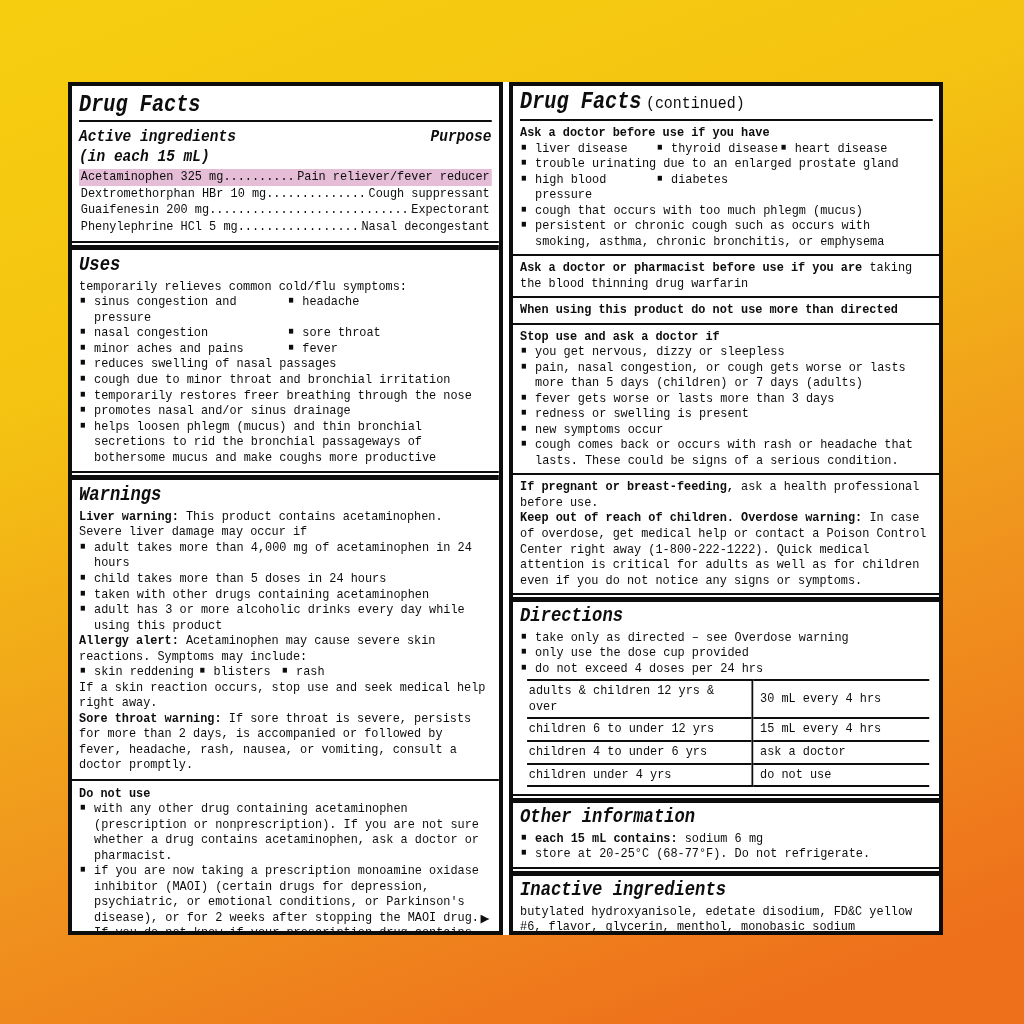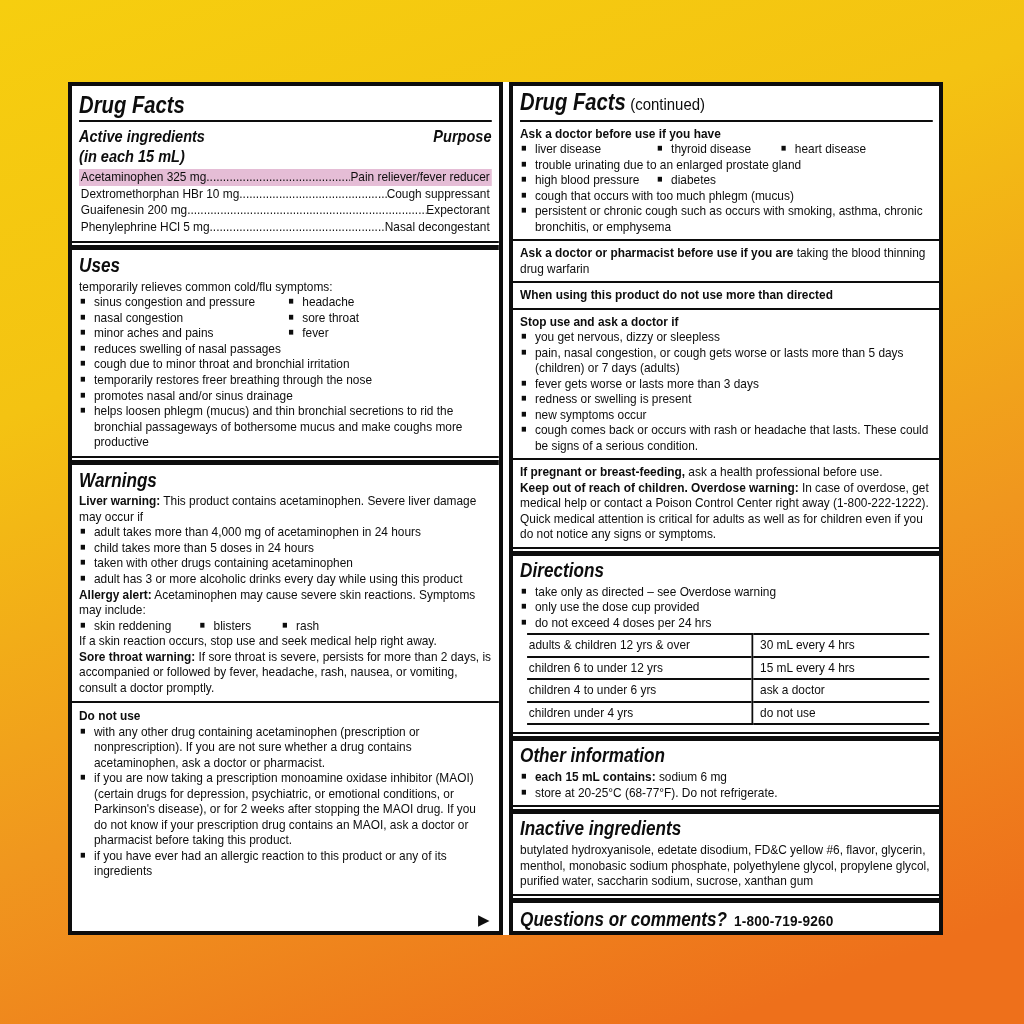--- a/index.html
+++ b/index.html
@@ -5,21 +5,21 @@
   html,body { margin:0; padding:0; }
   body {
     width:1024px; height:1024px; position:relative; overflow:hidden;
     background: linear-gradient(160deg, #F6CE0F 0%, #F4C312 30%, #F0971E 62%, #EE701B 92%);
     font-family: "Liberation Sans", sans-serif;
     color:#0d0d0d;
     font-size:13.5px; line-height:1.15;
     -webkit-font-smoothing:antialiased;
   }
   .label { position:absolute; left:68px; top:82px; width:875px; height:853px;
-    background:#fff; display:flex; gap:6px; }
+    background:#fff; display:flex; gap:6px;font-family:Liberation Mono, monospace; }
   .panel { flex:1 1 0; border:4px solid #0d0d0d; background:#fff; position:relative; overflow:hidden; }
   .condense { width:113.64%; transform:scaleX(0.88); transform-origin:0 0; }
   .sec { padding:5px 8px 6px; }
   .panel-right .sec { padding:4px 8px 5px; }
   .sec-title { padding:7px 8px 3px; }
   .h1 { font-style:italic; font-weight:bold; font-size:23px; line-height:1.05; }
   .cont { font-size:17px; font-weight:normal; margin-left:5px; }
   .h2 { font-style:italic; font-weight:bold; font-size:19.5px; line-height:1.12; display:block; margin:0 0 2px; }
   .h3 { font-style:italic; font-weight:bold; font-size:16.5px; line-height:1.18; }
   p { margin:0; }

